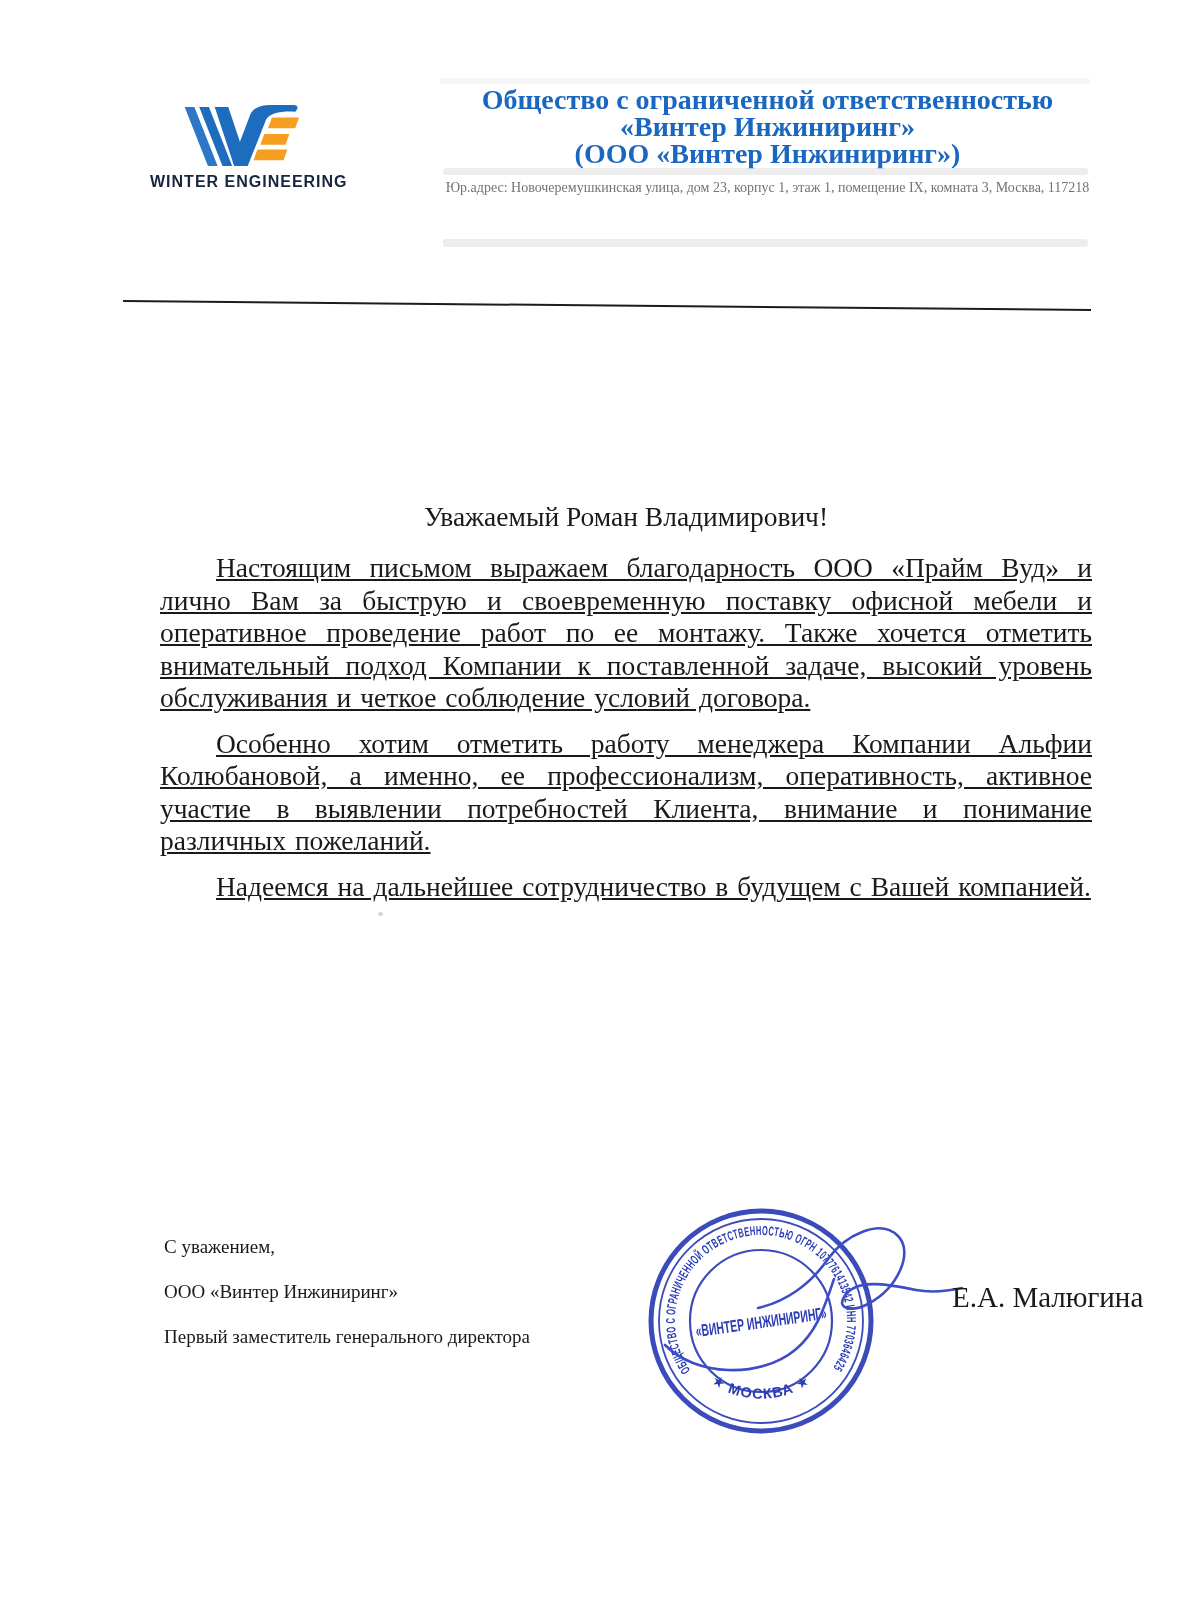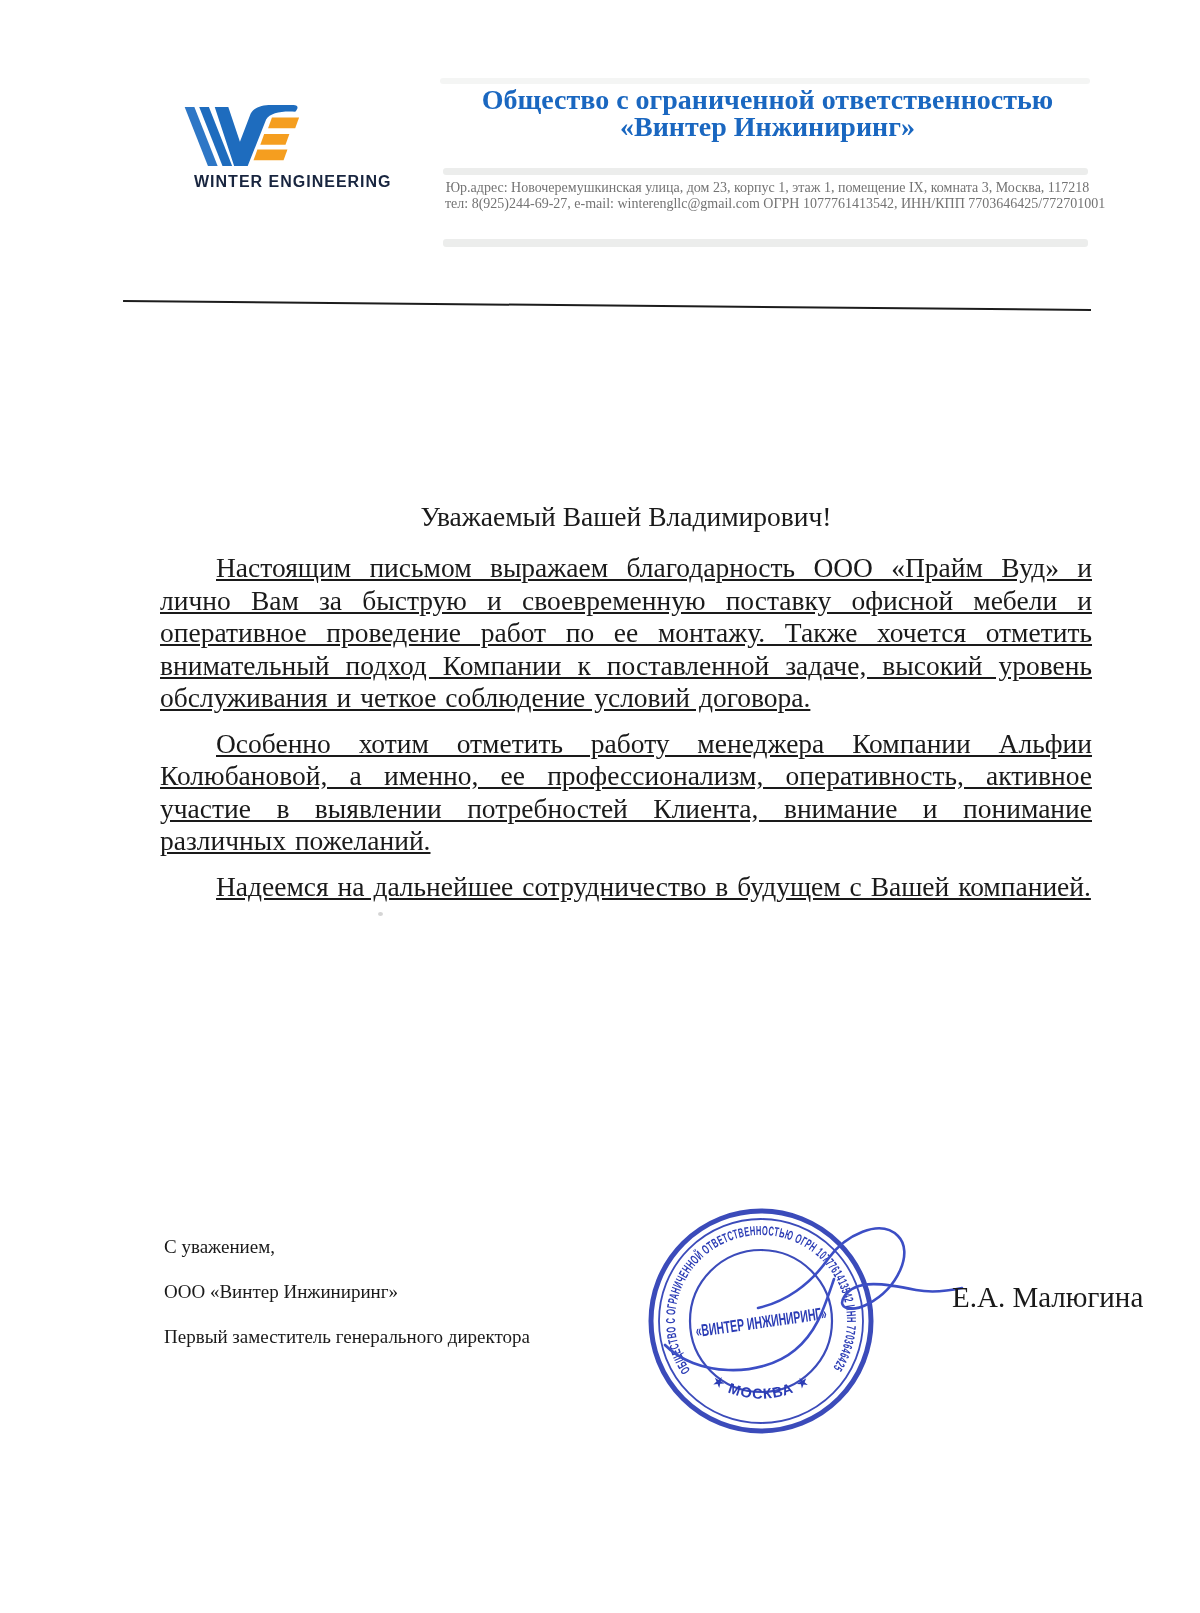--- a/index.html
+++ b/index.html
@@ -8,21 +8,21 @@
     font-family:"Liberation Serif","DejaVu Serif",serif;color:#1a1a1a;
   }
   .abs{position:absolute;}
 
   
   .logo-wrap{left:150px;top:105px;width:175px;text-align:center;}
   .logo-mark{display:block;margin:0 auto;}
   .brand-name{
     font-family:"Liberation Sans","DejaVu Sans",sans-serif;
     font-weight:bold;font-size:16px;letter-spacing:1px;color:#18253f;
-    white-space:nowrap;margin-top:4px;margin-left:44px;
+    white-space:nowrap;margin-top:4px;
   }
   .head-col{left:445px;top:86px;width:645px;text-align:center;}
   .head-title{
     color:#1a67c0;font-weight:bold;font-size:28px;line-height:27px;
   }
   .addr-block{left:445px;top:180px;width:645px;text-align:center;}
   .addr-line{color:#737373;font-size:14px;line-height:15.8px;white-space:nowrap;}
 
   .streak{background:#e7e9e7;border-radius:3px;opacity:.8;}
 
@@ -68,34 +68,34 @@
     <polygon points="100,13 128,13 124,24 96,24" fill="#f59e1f"></polygon>
     <polygon points="92,30 118,30 114,41 88,41" fill="#f59e1f"></polygon>
     <polygon points="85,46 116,46 112,57 81,57" fill="#f59e1f"></polygon>
   </svg>
   <div class="brand-name">WINTER ENGINEERING</div>
 </div>
 
 <div class="abs head-col">
   <div class="head-title">Общество с ограниченной ответственностью</div>
   <div class="head-title">«Винтер Инжиниринг»</div>
+  <div class="head-title">(ООО «Винтер Инжиниринг»)</div>
 </div>
 
 <div class="abs streak" style="left:440px;top:78px;width:650px;height:6px;opacity:.45;"></div>
 <div class="abs streak" style="left:443px;top:168px;width:645px;height:7px;"></div>
 <div class="abs streak" style="left:443px;top:239px;width:645px;height:8px;"></div>
 
 <div class="abs addr-block">
   <div class="addr-line">Юр.адрес: Новочеремушкинская улица, дом 23, корпус 1, этаж 1, помещение IX, комната 3, Москва, 117218</div>
-  <div class="addr-line">тел: 8(925)244-69-27, e-mail: winterengllc@gmail.com ОГРН 1077761413542, ИНН/КПП 7703646425/772701001</div>
 </div>
 
 <div class="abs sep-line"></div>
 
-<div class="abs salutation">Уважаемый Вашей Владимирович!</div>
+<div class="abs salutation">Уважаемый Роман Владимирович!</div>
 
 <div class="abs letter-col">
   <p class="para">Настоящим письмом выражаем благодарность ООО «Прайм Вуд» и лично Вам за быструю и своевременную поставку офисной мебели и оперативное проведение работ по ее монтажу. Также хочется отметить внимательный подход Компании к поставленной задаче, высокий уровень обслуживания и четкое соблюдение условий договора.</p>
   <p class="para" style="">Особенно хотим отметить работу менеджера Компании Альфии Колюбановой, а именно, ее профессионализм, оперативность, активное участие в выявлении потребностей Клиента, внимание и понимание различных пожеланий.</p>
   <p class="para para-hope" style="margin-top:8px;">Надеемся на дальнейшее сотрудничество в будущем с Вашей компанией.</p>
 </div>
 
 <div class="abs speck"></div>
 
 <div class="abs closing-col">

